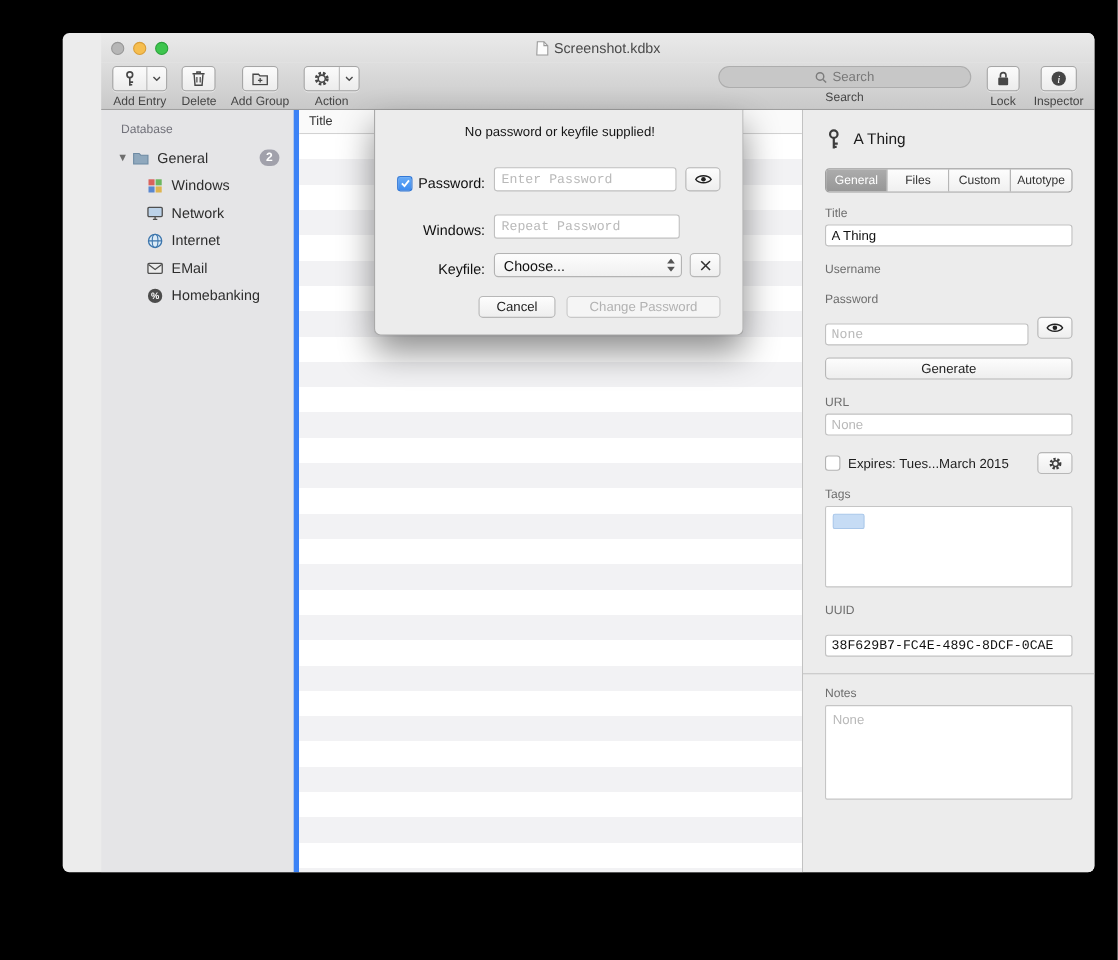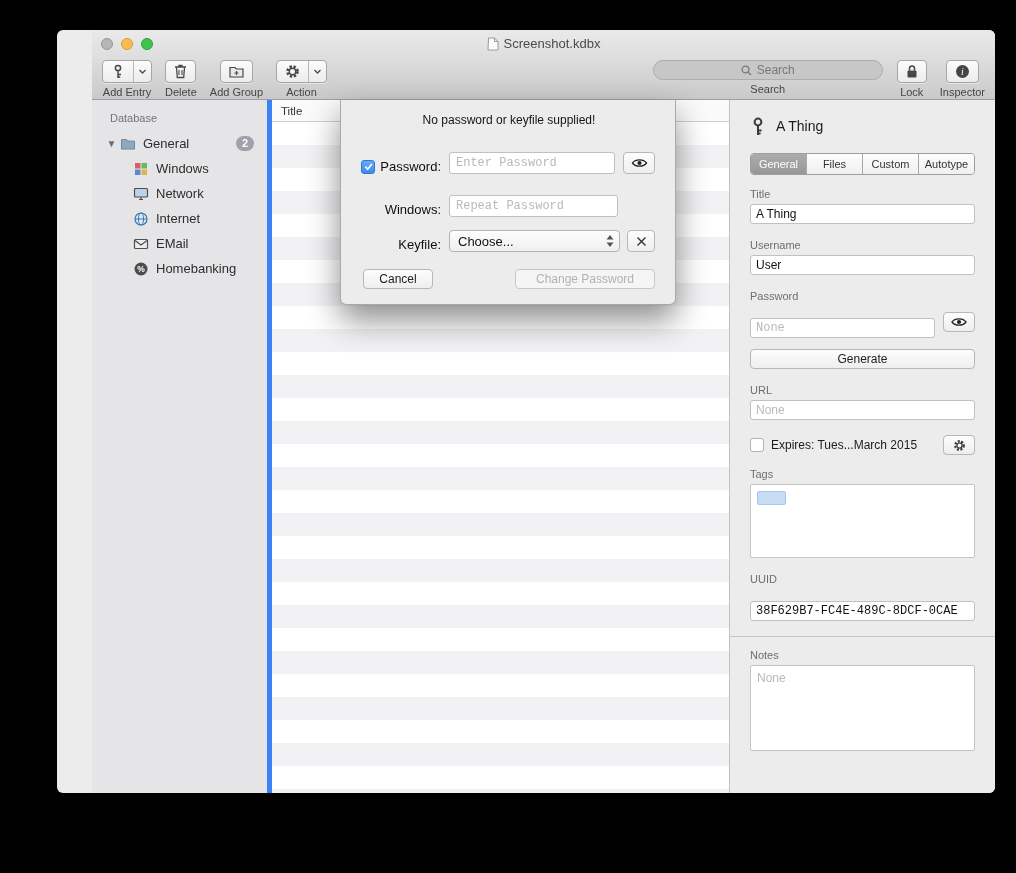--- a/index.html
+++ b/index.html
@@ -95,21 +95,21 @@
   .dlabel{width:86px;font-size:13px;color:#0f0f0f;padding-right:8px;box-sizing:border-box;
     display:flex;align-items:center;justify-content:flex-end;gap:5px;flex:none;}
   .dinput{width:169px;height:22px;border:1px solid #c0c0c0;border-radius:3px;box-sizing:border-box;
     padding:0 6px;font-size:12px;background:#fff;color:#111;}
   .deye{margin-left:8px;height:22px;}
   .popup{width:179px;height:22px;background:linear-gradient(#fdfdfd,#f0f0f0);border:1px solid #b3b3b3;border-radius:4px;
     box-sizing:border-box;display:flex;align-items:center;justify-content:space-between;padding:0 5px 0 8px;font-size:13px;color:#111;}
   .xbtn{margin-left:7px;width:28px;height:22px;}
   .gk-row{margin:2px 0 0 86px;}
   .gk-btn{width:169px;height:20px;}
-  .dbuttons{display:flex;justify-content:space-between;gap:10px;margin-top:17px;padding-right:0;}
+  .dbuttons{display:flex;justify-content:flex-end;gap:10px;margin-top:17px;padding-right:0;}
   .btn.cancel{min-width:70px;}
   .btn.disabled{color:#b2b2b2;background:#f5f5f5;border-color:#c8c8c8;min-width:140px;}
   .stepper{display:flex;flex-direction:column;gap:2px;align-items:center;}
   svg{display:block;}
 </style>
 </head>
 <body>
 
 <div class="window">
 
@@ -327,21 +327,20 @@
         <div class="segment">Autotype</div>
       </div>
 
       <div class="field">
         <div class="flabel">Title</div>
         <input class="tinput" type="text" value="A Thing" style="">
       </div>
 
       <div class="field">
         <div class="flabel">Username</div>
-        <input class="tinput" type="text" value="User" style="">
       </div>
 
       <div class="field">
         <div class="flabel">Password</div>
         <div class="hrow">
           <input class="tinput mono grow" type="text" placeholder="None" style="">
           <div class="icon-btn">
             <span>
               <svg width="16" height="12" viewBox="0 0 16 12">
                   <path d="M1 6C4 1.8 12 1.8 15 6C12 10.2 4 10.2 1 6Z" fill="none" stroke="#222" stroke-width="1.3"></path>

